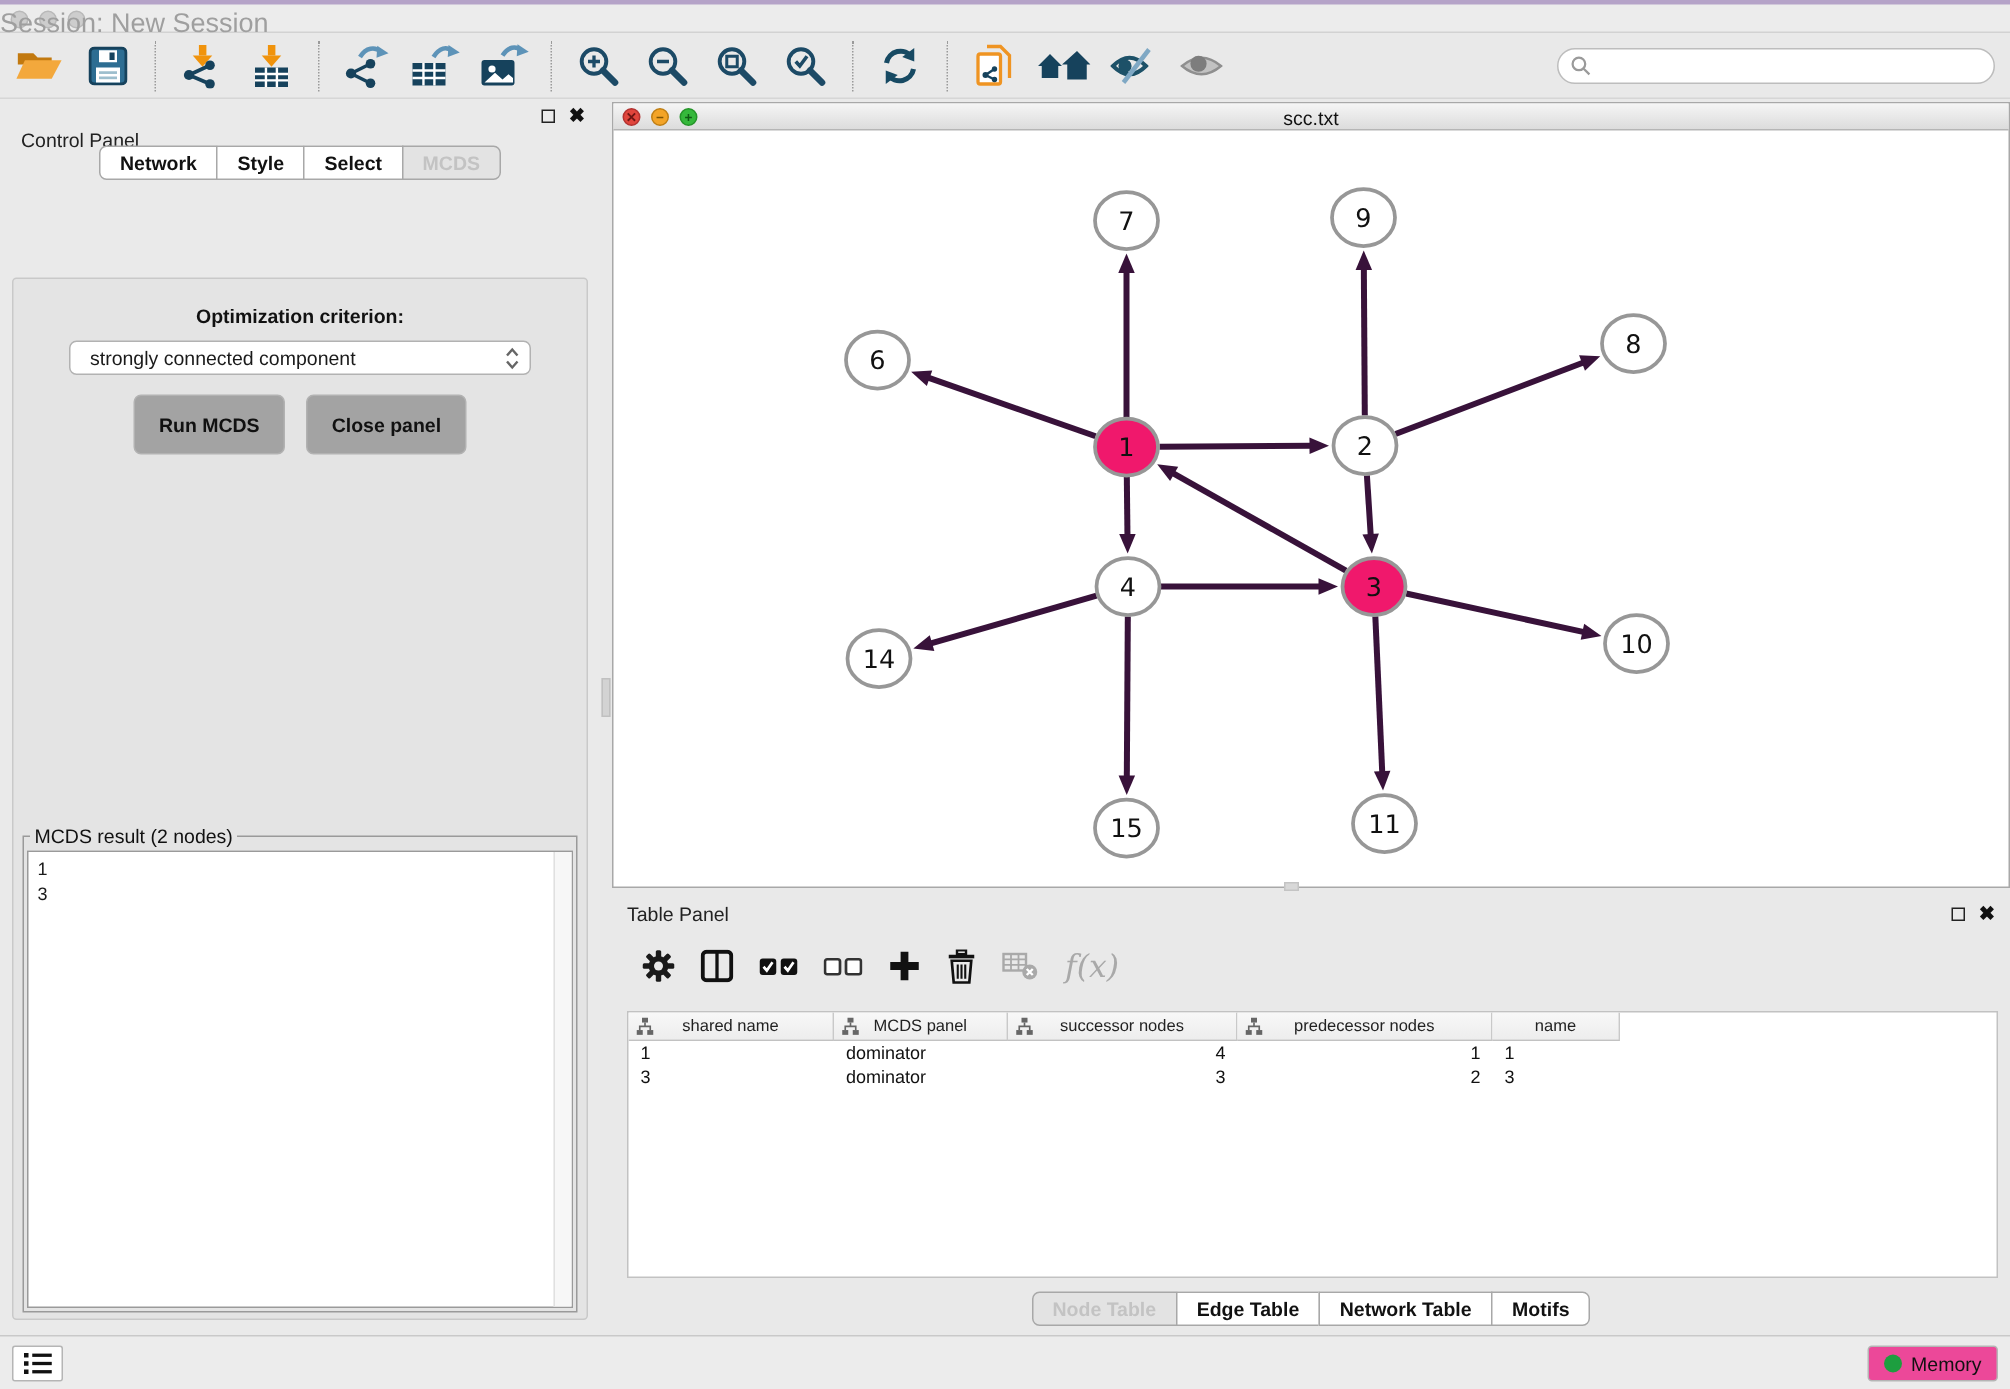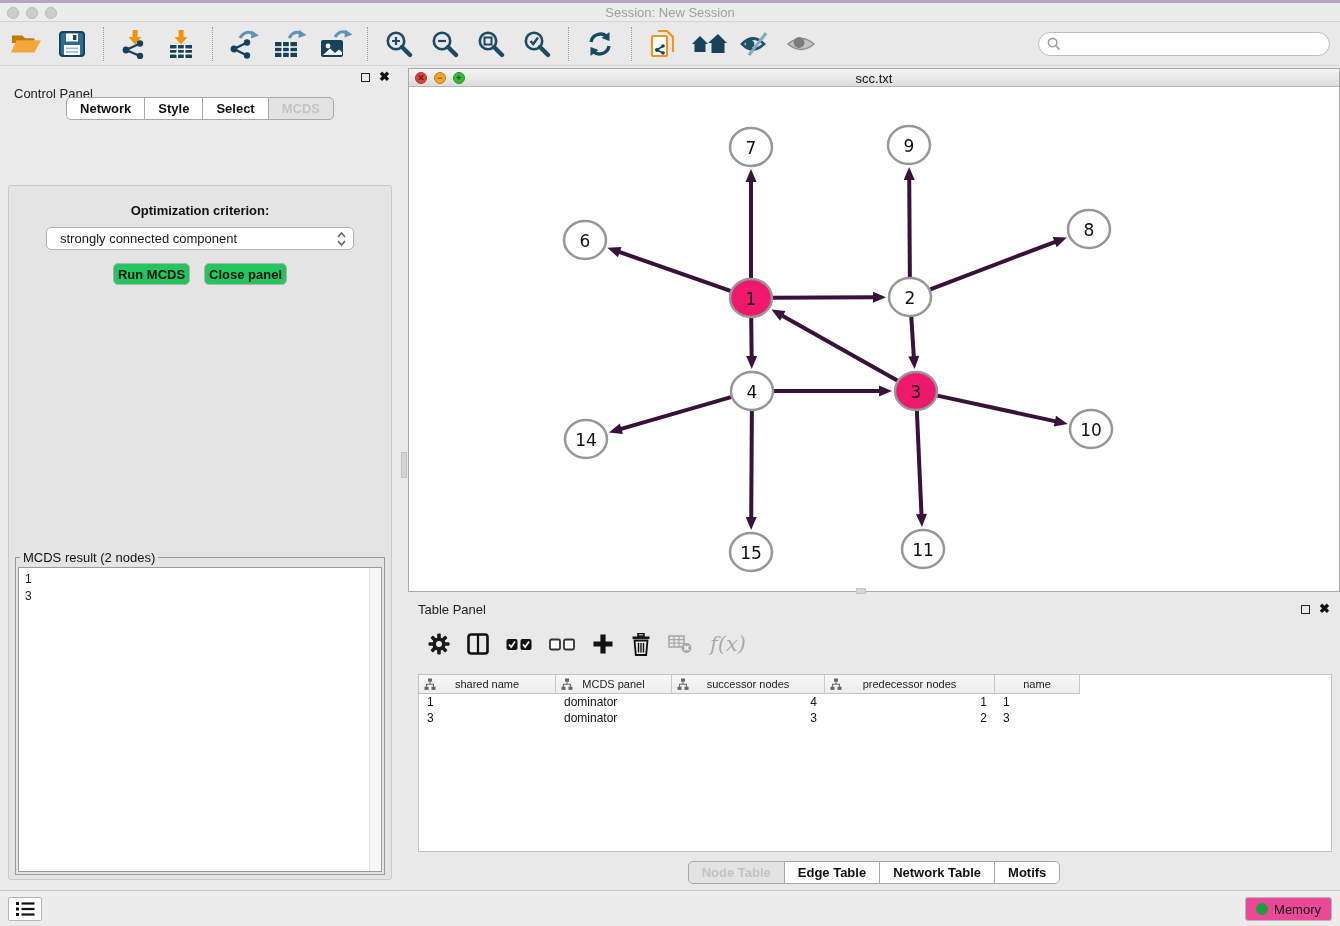--- a/index.html
+++ b/index.html
@@ -7,22 +7,22 @@
   body {
     width:1340px; height:926px; position:relative; overflow:hidden;
     background:#e9e9e9; font-family:"Liberation Sans", sans-serif; color:#1a1a1a;
   }
   
   .titlebar { position:absolute; top:0; left:0; width:1340px; height:22px;
     background:#ececec; border-bottom:1px solid #d2d2d2; }
   .accent { position:absolute; top:0; left:0; width:1340px; height:3px; background:#b5a3c8; }
   .t-dots { position:absolute; left:7px; top:7px; display:flex; gap:7px; }
   .t-dot { width:12px; height:12px; border-radius:50%; background:#cdcdcd; border:1px solid #b9b9b9; }
-  .t-title { position:absolute; left:0; right:0; top:5px; text-align:center;
-    font-size:13px; color:#9f9f9f; }
+  .t-title { position:absolute; left:0; right:0; top:5px; 
+    font-size:18px; color:#9f9f9f; }
   
   .toolbar { position:absolute; top:22px; left:0; width:1340px; height:44px;
     display:flex; align-items:center; gap:10px; padding-left:8px;
     border-bottom:1px solid #d6d6d6; background:#e9e9e9; }
   .tb-btn { width:36px; height:36px; display:flex; align-items:center; justify-content:center; }
   .tb-sep { width:1px; height:34px; border-left:1px dotted #9a9a9a; margin:0 3px; }
   .search { margin-left:auto; margin-right:10px; width:292px; height:24px;
     border:1px solid #bdbdbd; border-radius:13px; background:#fff;
     display:flex; align-items:center; padding-left:8px; gap:5px; }
   .search input { border:none; outline:none; flex:1; font-size:13px; background:transparent; height:20px; }
@@ -40,22 +40,22 @@
   .tabbtn:last-child { border-radius:0 5px 5px 0; }
   .tabbtn.active { background:#e3e3e3; color:#c3c3c3; }
   .cp-inner { position:absolute; left:8px; right:8px; top:119px; bottom:10px;
     background:#e4e4e4; border:1px solid #c9c9c9; border-radius:3px; }
   .opt-label { text-align:center; margin-top:17px; font-size:13px; font-weight:600; color:#111; }
   .dropdown { position:relative; margin:9px auto 0 auto; width:308px; height:23px; background:#fff;
     border:1px solid #b2b2b2; border-radius:5px; display:flex; align-items:center;
     padding-left:13px; font-size:13px; }
   .dd-stepper { position:absolute; right:7px; top:3px; }
   .cp-buttons { display:flex; justify-content:center; gap:14px; margin-top:13px; }
-  .cp-btn { background:#22c55e; border:1px solid #b2b2b2; border-radius:5px; height:22px;
-    padding:0 4px; font-size:13px; font-weight:600; color:#111;
+  .cp-btn { background:#a3a3a3; border:1px solid #b2b2b2; border-radius:5px; height:40px;
+    padding:0 16px; font-size:13px; font-weight:600; color:#111;
     font-family:"Liberation Sans",sans-serif; }
   .result-box { position:absolute; left:6px; right:6px; top:364px; bottom:4px;
     border:1px solid #9a9a9a; margin:0; padding:2px; }
   .result-box legend { font-size:13px; color:#111; padding:0 3px; margin-left:2px; }
   .result-area { position:relative; width:100%; height:100%; background:#fff; border:1px solid #9a9a9a; }
   .result-text { margin:0; padding:3px 6px; font-size:12px; line-height:17px;
     font-family:"Liberation Sans",sans-serif; white-space:pre; }
   .result-scroll { position:absolute; right:0; top:0; width:12px; height:100%;
     background:#f7f7f7; border-left:1px solid #e0e0e0; }
   

